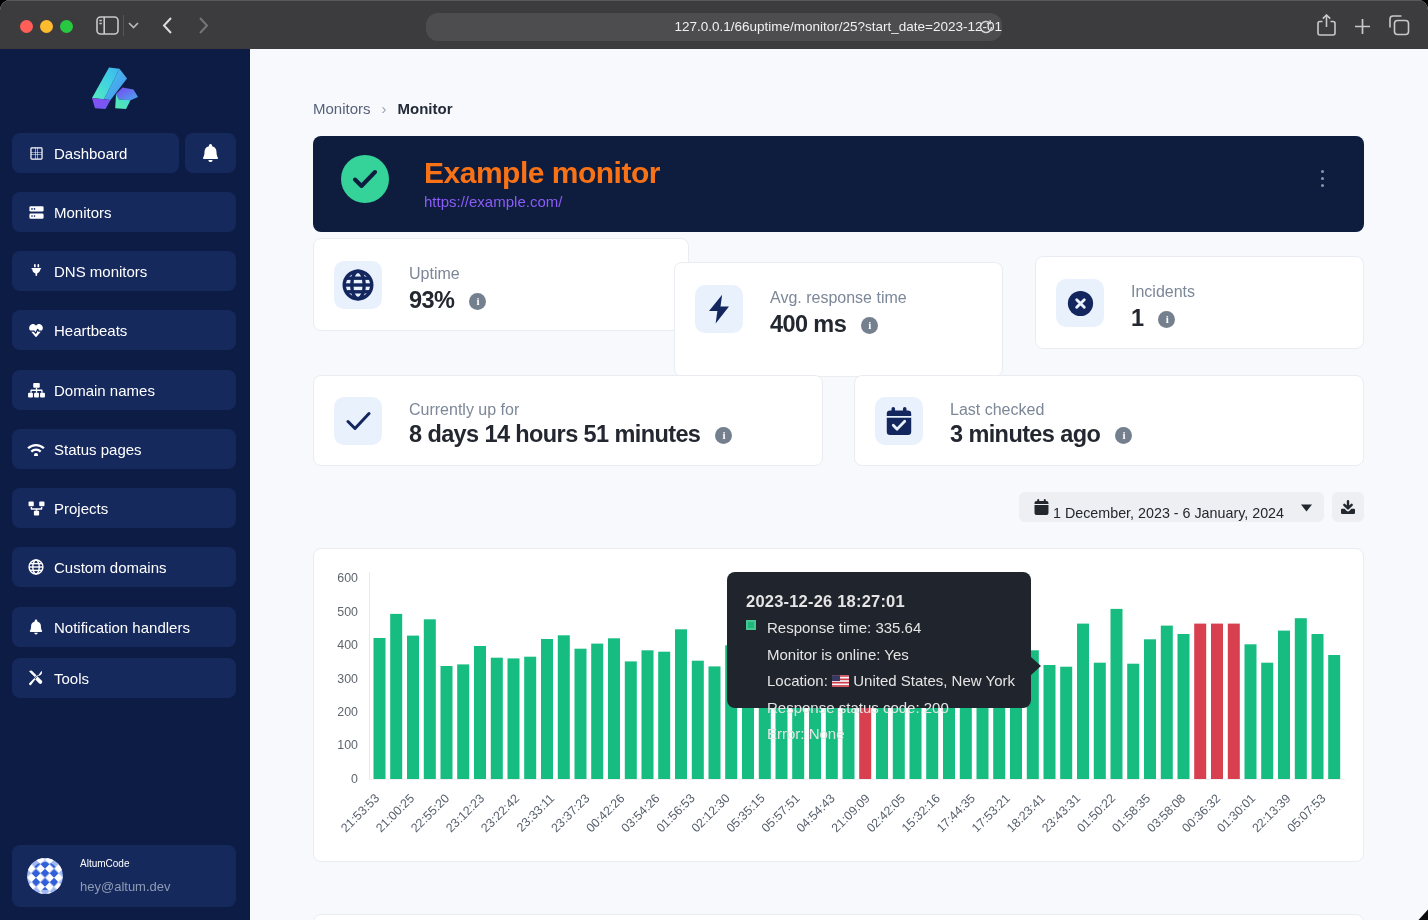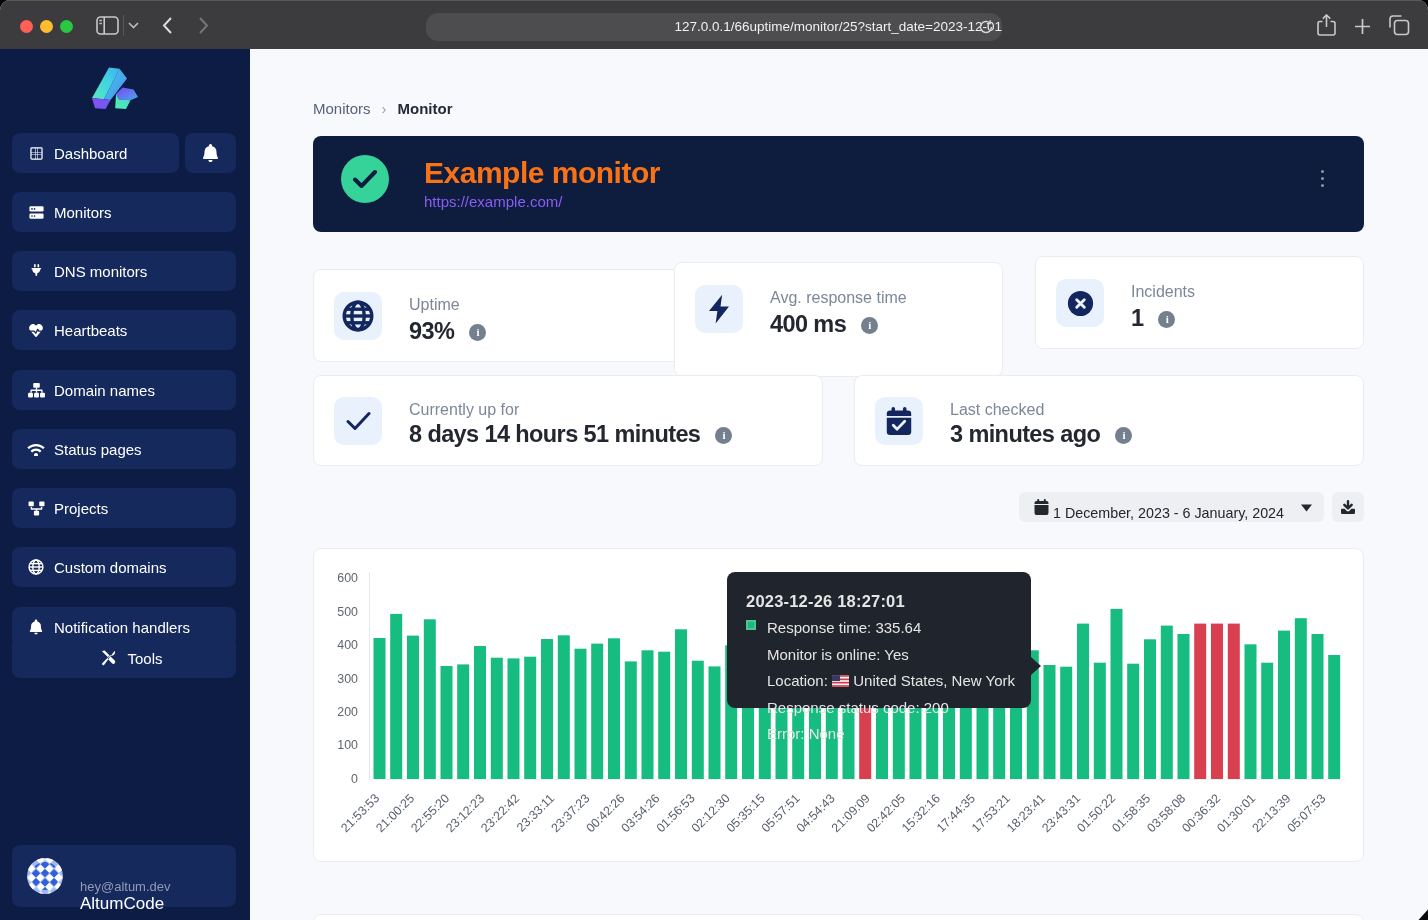--- a/index.html
+++ b/index.html
@@ -186,21 +186,21 @@
           <line x1="2.2" y1="12.8" x2="15.8" y2="12.8"></line>
         </svg>
       Custom domains
     </div>
     <div class="nav-item" style="top:558px;">
       <svg class="ic" style="width:14px;height:16px;margin-left:17px;margin-right:11px;" viewBox="0 0 17 18" fill="#fff">
           <path d="M8.5 0 a1.6 1.6 0 0 1 1.6 1.6 v0.6 a6 6 0 0 1 4.4 5.8 c0 2.6 0.6 4.3 1.3 5.4 a1 1 0 0 1 -0.85 1.6 H2.05 a1 1 0 0 1 -0.85 -1.6 c0.7 -1.1 1.3 -2.8 1.3 -5.4 a6 6 0 0 1 4.4 -5.8 v-0.6 A1.6 1.6 0 0 1 8.5 0 Z M6.4 16 h4.2 a2.1 2.1 0 0 1 -4.2 0 Z"></path>
         </svg>
       Notification handlers
     </div>
-    <div class="nav-item" style="top:589px;justify-content:center;">
+    <div class="nav-item" style="top:609px;">
       <svg class="ic" style="width:16px;height:16px;margin-left:16px;margin-right:10px;" viewBox="0 0 18 18" fill="#fff">
           <path d="M1.2 1.2 L4.3 0.6 L10 6.3 L8 8.3 L2.3 2.6 Z M11 7.3 l5.5 5.5 a2.3 2.3 0 0 1 -3.2 3.2 L7.8 10.5 Z M16.2 1 a4 4 0 0 1 -5.4 5.3 L1.5 15.6 a1.5 1.5 0 0 0 2.1 2.1 z" transform="scale(0.95)"></path>
         </svg>
       Tools
     </div>
     <div class="ucard">
       <svg style="position:absolute; left:15px; top:13px;" width="36" height="36" viewBox="0 0 36 36">
         <defs>
           <clipPath id="avclip">
               <circle cx="18" cy="18" r="18"></circle>
@@ -209,42 +209,42 @@
             <rect width="12.8" height="12.8" fill="#fff"></rect>
             <rect width="6.4" height="6.4" fill="#3160d8"></rect>
             <rect x="6.4" y="6.4" width="6.4" height="6.4" fill="#3160d8"></rect>
           </pattern>
         </defs>
         <g clip-path="url(#avclip)">
           <rect width="36" height="36" fill="url(#avpat)"></rect>
           <path d="M18 0 a18 18 0 0 0 0 36 a18 18 0 0 0 0 -36 Z M18 4 a14 14 0 0 1 0 28 a14 14 0 0 1 0 -28 Z" fill="#fff" opacity="0.55"></path>
         </g>
       </svg>
-      <div style="position:absolute; left:68px; top:13px; color:#fff; font-size:17px;margin-top:36px;">AltumCode</div>
+      <div style="position:absolute; left:68px; top:13px; color:#fff; font-size:10px;">AltumCode</div>
       <div style="position:absolute; left:68px; top:34px; color:#8f9ab5; font-size:13px;">hey@altum.dev</div>
     </div>
   </div>
 
   <div class="main">
     <div class="crumb">Monitors<span class="sep">›</span><b>Monitor</b></div>
     <div class="hcard">
       <div class="okcirc">
         <svg style="position:absolute;left:12px;top:14px;" width="24" height="20" viewBox="0 0 24 20" fill="none" stroke="#0e1d3e" stroke-width="4" stroke-linecap="round" stroke-linejoin="round">
             <path d="M2 10.5 L8.5 17 L22 3"></path>
           </svg>
       </div>
       <div class="hname">Example monitor</div>
       <div class="hurl">https://example.com/</div>
       <div style="position:absolute; right:40px; top:34px;">
           <div style="width:3.4px;height:3.4px;border-radius:50%;background:#8b93a5;margin-bottom:3.6px;"></div>
           <div style="width:3.4px;height:3.4px;border-radius:50%;background:#8b93a5;margin-bottom:3.6px;"></div>
           <div style="width:3.4px;height:3.4px;border-radius:50%;background:#8b93a5;"></div>
         </div>
     </div>
-    <div class="card" style="left:63px; top:220px; width:376px; height:93px;">
+    <div class="card" style="left:63px; top:189px; width:376px; height:93px;">
       <div class="itile" style="top:22px;">
         <svg width="34" height="34" viewBox="0 0 18 18" fill="none" stroke="#13265e" stroke-width="1.8">
             <circle cx="9" cy="9" r="7.3"></circle>
             <ellipse cx="9" cy="9" rx="3.3" ry="7.3"></ellipse>
             <line x1="1.7" y1="9" x2="16.3" y2="9"></line>
             <line x1="2.7" y1="5.4" x2="15.3" y2="5.4"></line>
             <line x1="2.7" y1="12.6" x2="15.3" y2="12.6"></line>
           </svg>
       </div>
       <div class="slabel" style="top:26px;">Uptime</div>

